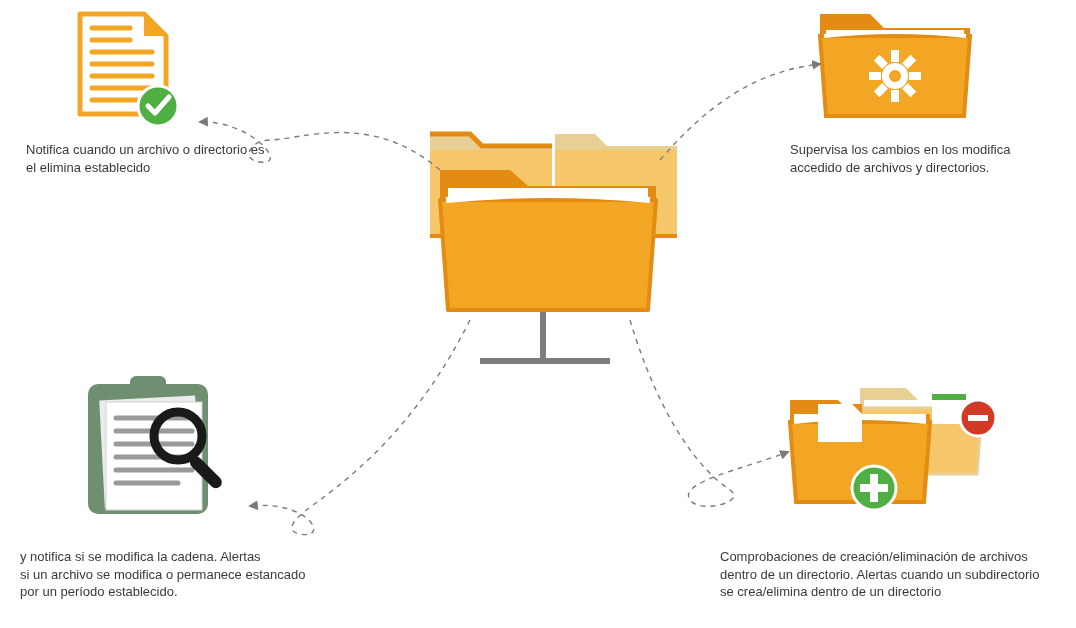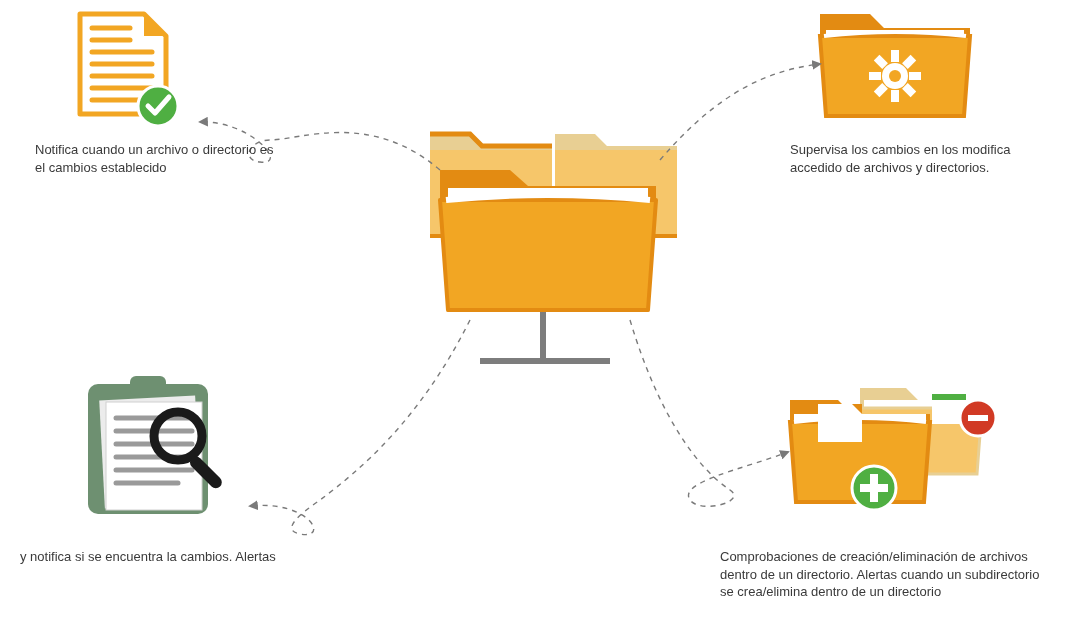--- a/index.html
+++ b/index.html
@@ -162,31 +162,33 @@
 
     <path d="M660 160 C 720 90, 770 70, 820 64" marker-end="url(#arrow)"></path>
 
     <path d="M470 320 C 420 420, 360 470, 320 500 C 300 514, 280 530, 300 534 C 330 540, 310 500, 250 506" marker-end="url(#arrow)"></path>
 
     <path d="M630 320 C 660 420, 700 470, 730 490 C 748 502, 700 514, 690 500 C 678 482, 740 470, 788 452" marker-end="url(#arrow)"></path>
   </g>
 
 </svg>
 
-<div class="abs txt" style="left:35px; top:141px; width:320px">
+<div class="abs txt" style="left:26px; top:141px; width:320px">
   <div>Notifica cuando un archivo o directorio es</div>
-  <div>el cambios establecido</div>
+  <div>el elimina establecido</div>
 </div>
 
 <div class="abs txt" style="left:790px; top:141px; width:280px">
   <div>Supervisa los cambios en los modifica</div>
   <div>accedido de archivos y directorios.</div>
 </div>
 
 <div class="abs txt" style="left:20px; top:548px; width:430px">
-  <div>y notifica si se encuentra la cambios. Alertas</div>
+  <div>y notifica si se modifica la cadena. Alertas</div>
+  <div>si un archivo se modifica o permanece estancado</div>
+  <div>por un período establecido.</div>
 </div>
 
 <div class="abs txt" style="left:720px; top:548px; width:360px">
   <div>Comprobaciones de creación/eliminación de archivos</div>
   <div>dentro de un directorio. Alertas cuando un subdirectorio</div>
   <div>se crea/elimina dentro de un directorio</div>
 </div>
 
 </body></html>

